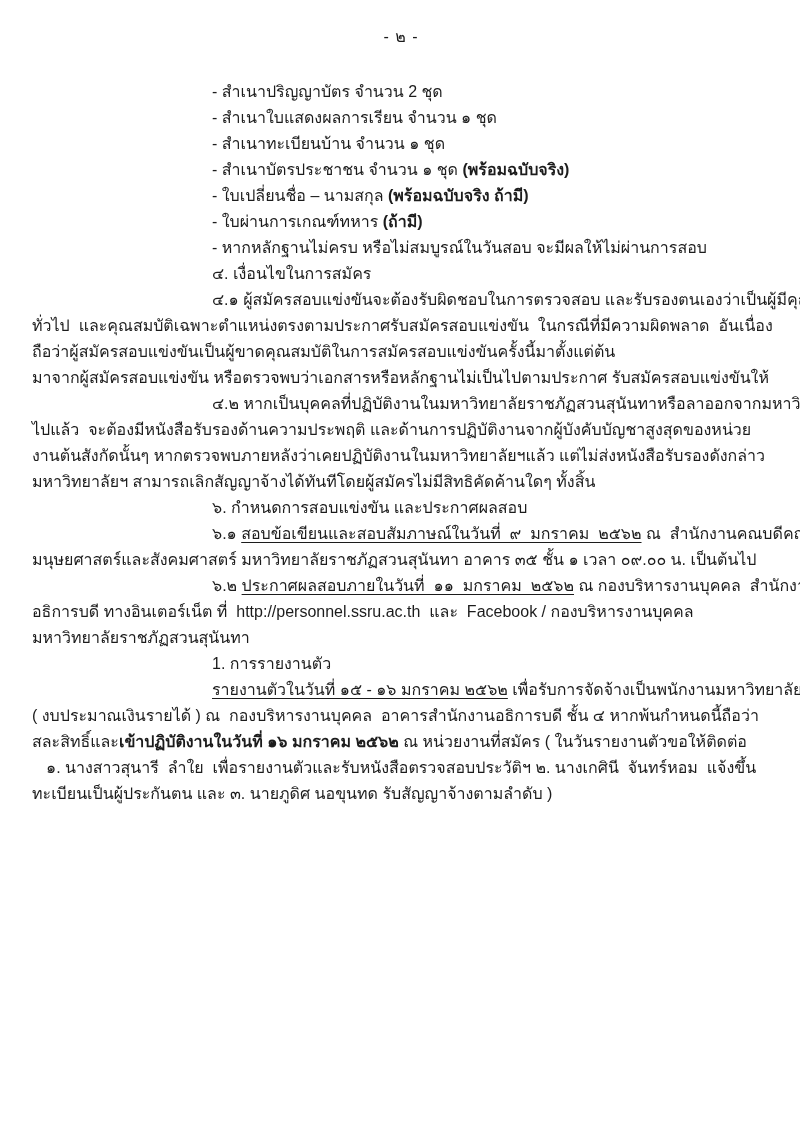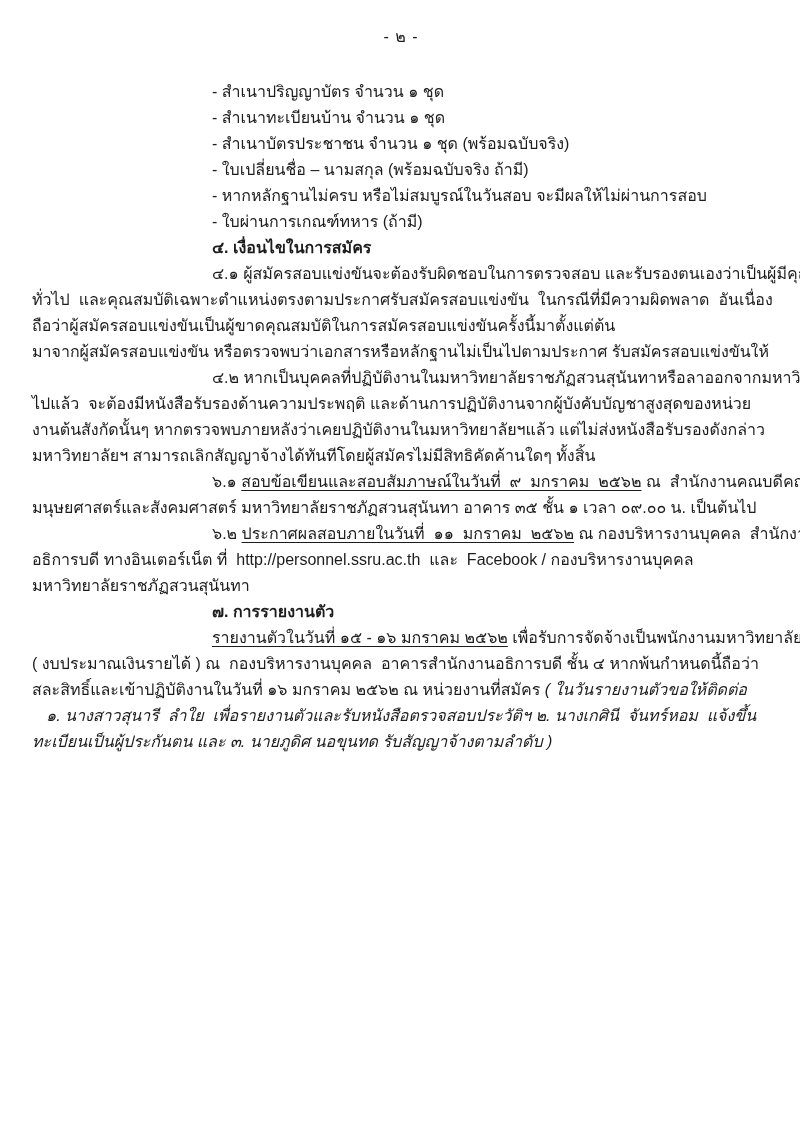--- a/index.html
+++ b/index.html
@@ -17,67 +17,69 @@
     line-height: 26px;
     overflow: hidden;
   }
   .line {
     height: 26px;
     white-space: pre;          
   }
   .center { text-align: center; }
   .indent { padding-left: 180px; }
   .small-indent { padding-left: 14px; }
-  .h  { font-weight: bold; }
-  .b  { font-weight: normal; margin-top: 12px; }
+  .h  { font-weight: normal; }
+  .b  { font-weight: bold; margin-top: 12px; }
   .u  { text-decoration: underline; text-underline-offset: 3px; }
-  .i  { font-style: italic; }
+  .i  { }
   .page-header { margin-bottom: 29px; letter-spacing: 1px; }
 </style>
 </head>
 <body>
 
 <div class="page">
 
   <div class="line center page-header">- ๒ -</div>
 
   <main>
 
     <section>
-      <div class="line indent"><span>- สำเนาปริญญาบัตร จำนวน ๑ ชุด</span></div>
+      <div class="line indent"><span>- สำเนาปริญญาบัตร จำนวน 2 ชุด</span></div>
+      <div class="line indent"><span>- สำเนาใบแสดงผลการเรียน จำนวน ๑ ชุด</span></div>
       <div class="line indent"><span>- สำเนาทะเบียนบ้าน จำนวน ๑ ชุด</span></div>
       <div class="line indent"><span>- สำเนาบัตรประชาชน จำนวน ๑ ชุด </span><span class="b">(พร้อมฉบับจริง)</span></div>
       <div class="line indent"><span>- ใบเปลี่ยนชื่อ – นามสกุล </span><span class="b">(พร้อมฉบับจริง ถ้ามี)</span></div>
+      <div class="line indent"><span>- ใบผ่านการเกณฑ์ทหาร </span><span class="b">(ถ้ามี)</span></div>
       <div class="line indent"><span>- หากหลักฐานไม่ครบ หรือไม่สมบูรณ์ในวันสอบ จะมีผลให้ไม่ผ่านการสอบ</span></div>
-      <div class="line indent"><span>- ใบผ่านการเกณฑ์ทหาร </span><span class="b">(ถ้ามี)</span></div>
     </section>
 
     <section>
       <div class="line indent h">๔. เงื่อนไขในการสมัคร</div>
       <div class="line indent">๔.๑ ผู้สมัครสอบแข่งขันจะต้องรับผิดชอบในการตรวจสอบ และรับรองตนเองว่าเป็นผู้มีคุณสมบัติ</div>
       <div class="line">ทั่วไป  และคุณสมบัติเฉพาะตำแหน่งตรงตามประกาศรับสมัครสอบแข่งขัน  ในกรณีที่มีความผิดพลาด  อันเนื่อง</div>
       <div class="line">ถือว่าผู้สมัครสอบแข่งขันเป็นผู้ขาดคุณสมบัติในการสมัครสอบแข่งขันครั้งนี้มาตั้งแต่ต้น</div>
       <div class="line">มาจากผู้สมัครสอบแข่งขัน หรือตรวจพบว่าเอกสารหรือหลักฐานไม่เป็นไปตามประกาศ รับสมัครสอบแข่งขันให้</div>
       <div class="line indent">๔.๒ หากเป็นบุคคลที่ปฏิบัติงานในมหาวิทยาลัยราชภัฏสวนสุนันทาหรือลาออกจากมหาวิทยาลัย</div>
       <div class="line">ไปแล้ว  จะต้องมีหนังสือรับรองด้านความประพฤติ และด้านการปฏิบัติงานจากผู้บังคับบัญชาสูงสุดของหน่วย</div>
       <div class="line">งานต้นสังกัดนั้นๆ หากตรวจพบภายหลังว่าเคยปฏิบัติงานในมหาวิทยาลัยฯแล้ว แต่ไม่ส่งหนังสือรับรองดังกล่าว</div>
       <div class="line">มหาวิทยาลัยฯ สามารถเลิกสัญญาจ้างได้ทันทีโดยผู้สมัครไม่มีสิทธิคัดค้านใดๆ ทั้งสิ้น</div>
     </section>
 
 
     <section>
+      <div class="line indent h">๖. กำหนดการสอบแข่งขัน และประกาศผลสอบ</div>
       <div class="line indent"><span>๖.๑ </span><span class="u">สอบข้อเขียนและสอบสัมภาษณ์ในวันที่  ๙  มกราคม  ๒๕๖๒</span><span> ณ  สำนักงานคณบดีคณะ</span></div>
       <div class="line">มนุษยศาสตร์และสังคมศาสตร์ มหาวิทยาลัยราชภัฏสวนสุนันทา อาคาร ๓๕ ชั้น ๑ เวลา ๐๙.๐๐ น. เป็นต้นไป</div>
       <div class="line indent"><span>๖.๒ </span><span class="u">ประกาศผลสอบภายในวันที่  ๑๑  มกราคม  ๒๕๖๒</span><span> ณ กองบริหารงานบุคคล  สำนักงาน</span></div>
       <div class="line"><span>อธิการบดี ทางอินเตอร์เน็ต ที่  </span><span>http://personnel.ssru.ac.th</span><span>  และ  Facebook / กองบริหารงานบุคคล</span></div>
       <div class="line">มหาวิทยาลัยราชภัฏสวนสุนันทา</div>
     </section>
 
     <section>
-      <div class="line indent h">๗. การรายงานตัว</div>
+      <div class="line indent h">1. การรายงานตัว</div>
       <div class="line indent"><span class="u">รายงานตัวในวันที่ ๑๕ - ๑๖ มกราคม ๒๕๖๒</span><span> เพื่อรับการจัดจ้างเป็นพนักงานมหาวิทยาลัย</span></div>
       <div class="line">( งบประมาณเงินรายได้ ) ณ  กองบริหารงานบุคคล  อาคารสำนักงานอธิการบดี ชั้น ๔ หากพ้นกำหนดนี้ถือว่า</div>
       <div class="line"><span>สละสิทธิ์และ</span><span class="b">เข้าปฏิบัติงานในวันที่ ๑๖ มกราคม ๒๕๖๒</span><span> ณ หน่วยงานที่สมัคร </span><span class="i">( ในวันรายงานตัวขอให้ติดต่อ</span></div>
       <div class="line small-indent i">๑. นางสาวสุนารี  ลำใย  เพื่อรายงานตัวและรับหนังสือตรวจสอบประวัติฯ ๒. นางเกศินี  จันทร์หอม  แจ้งขึ้น</div>
       <div class="line i">ทะเบียนเป็นผู้ประกันตน และ ๓. นายภูดิศ นอขุนทด รับสัญญาจ้างตามลำดับ )</div>
     </section>
 
   </main>
 </div>
 

